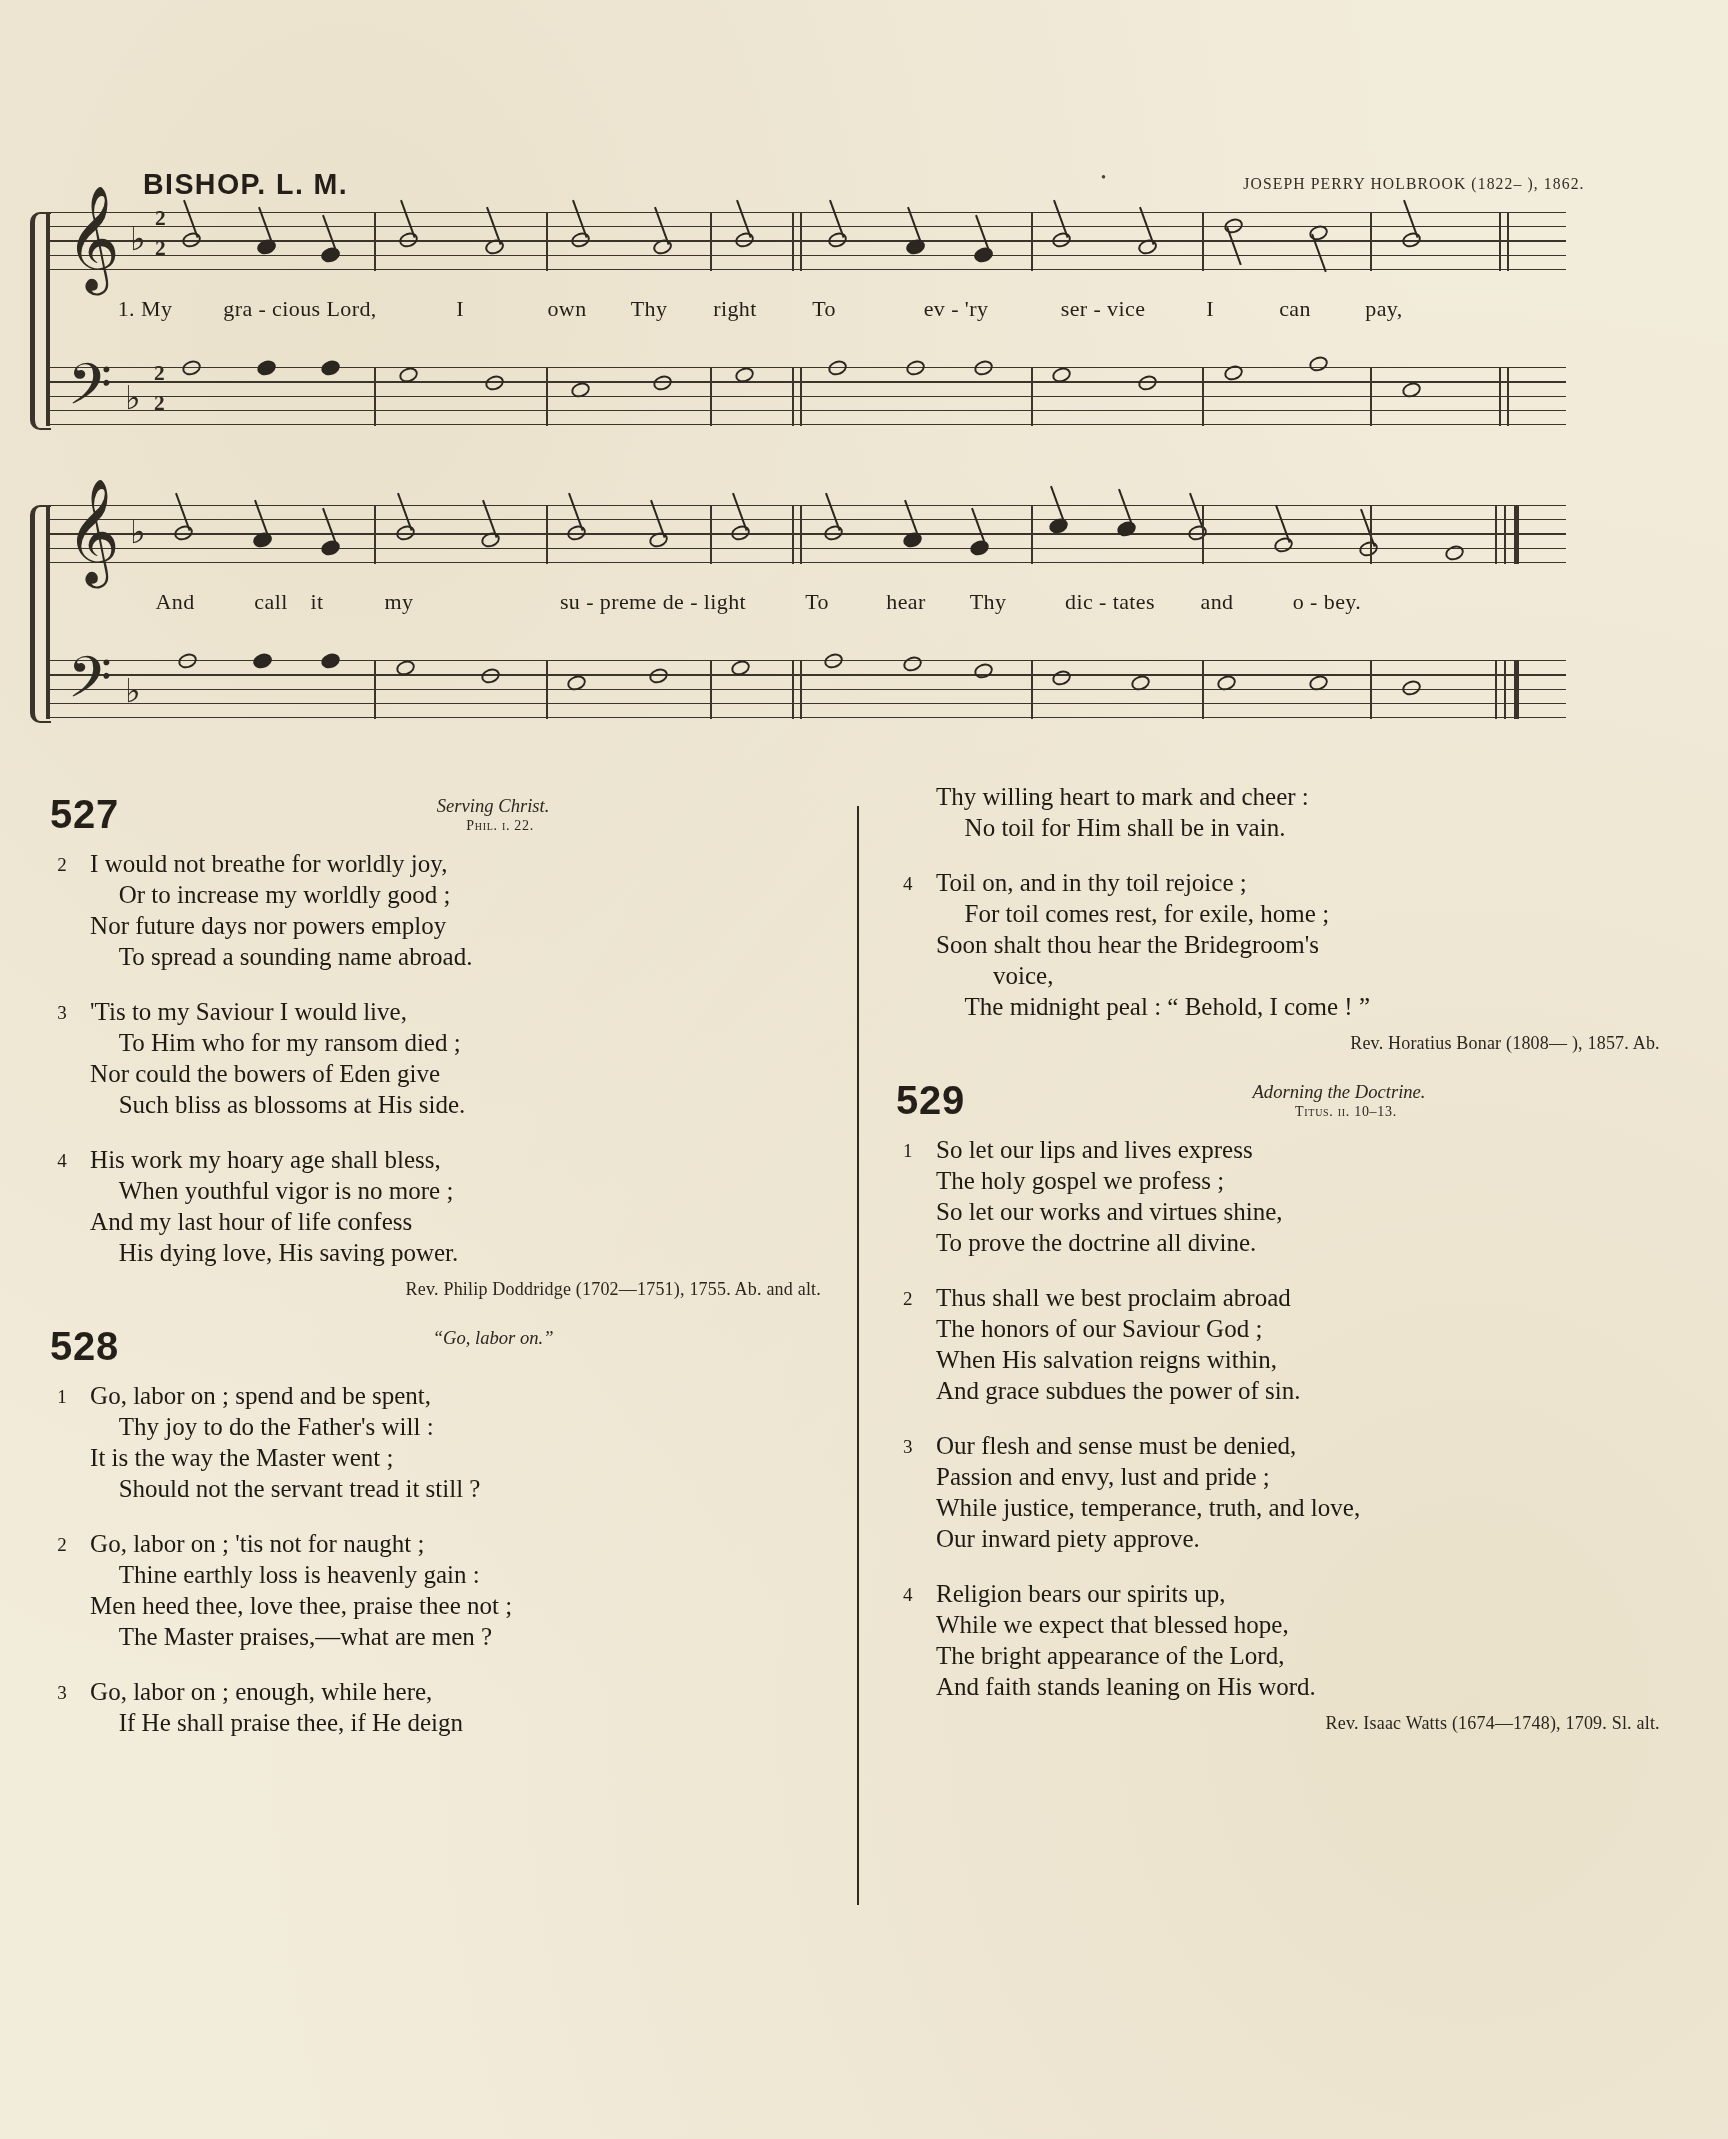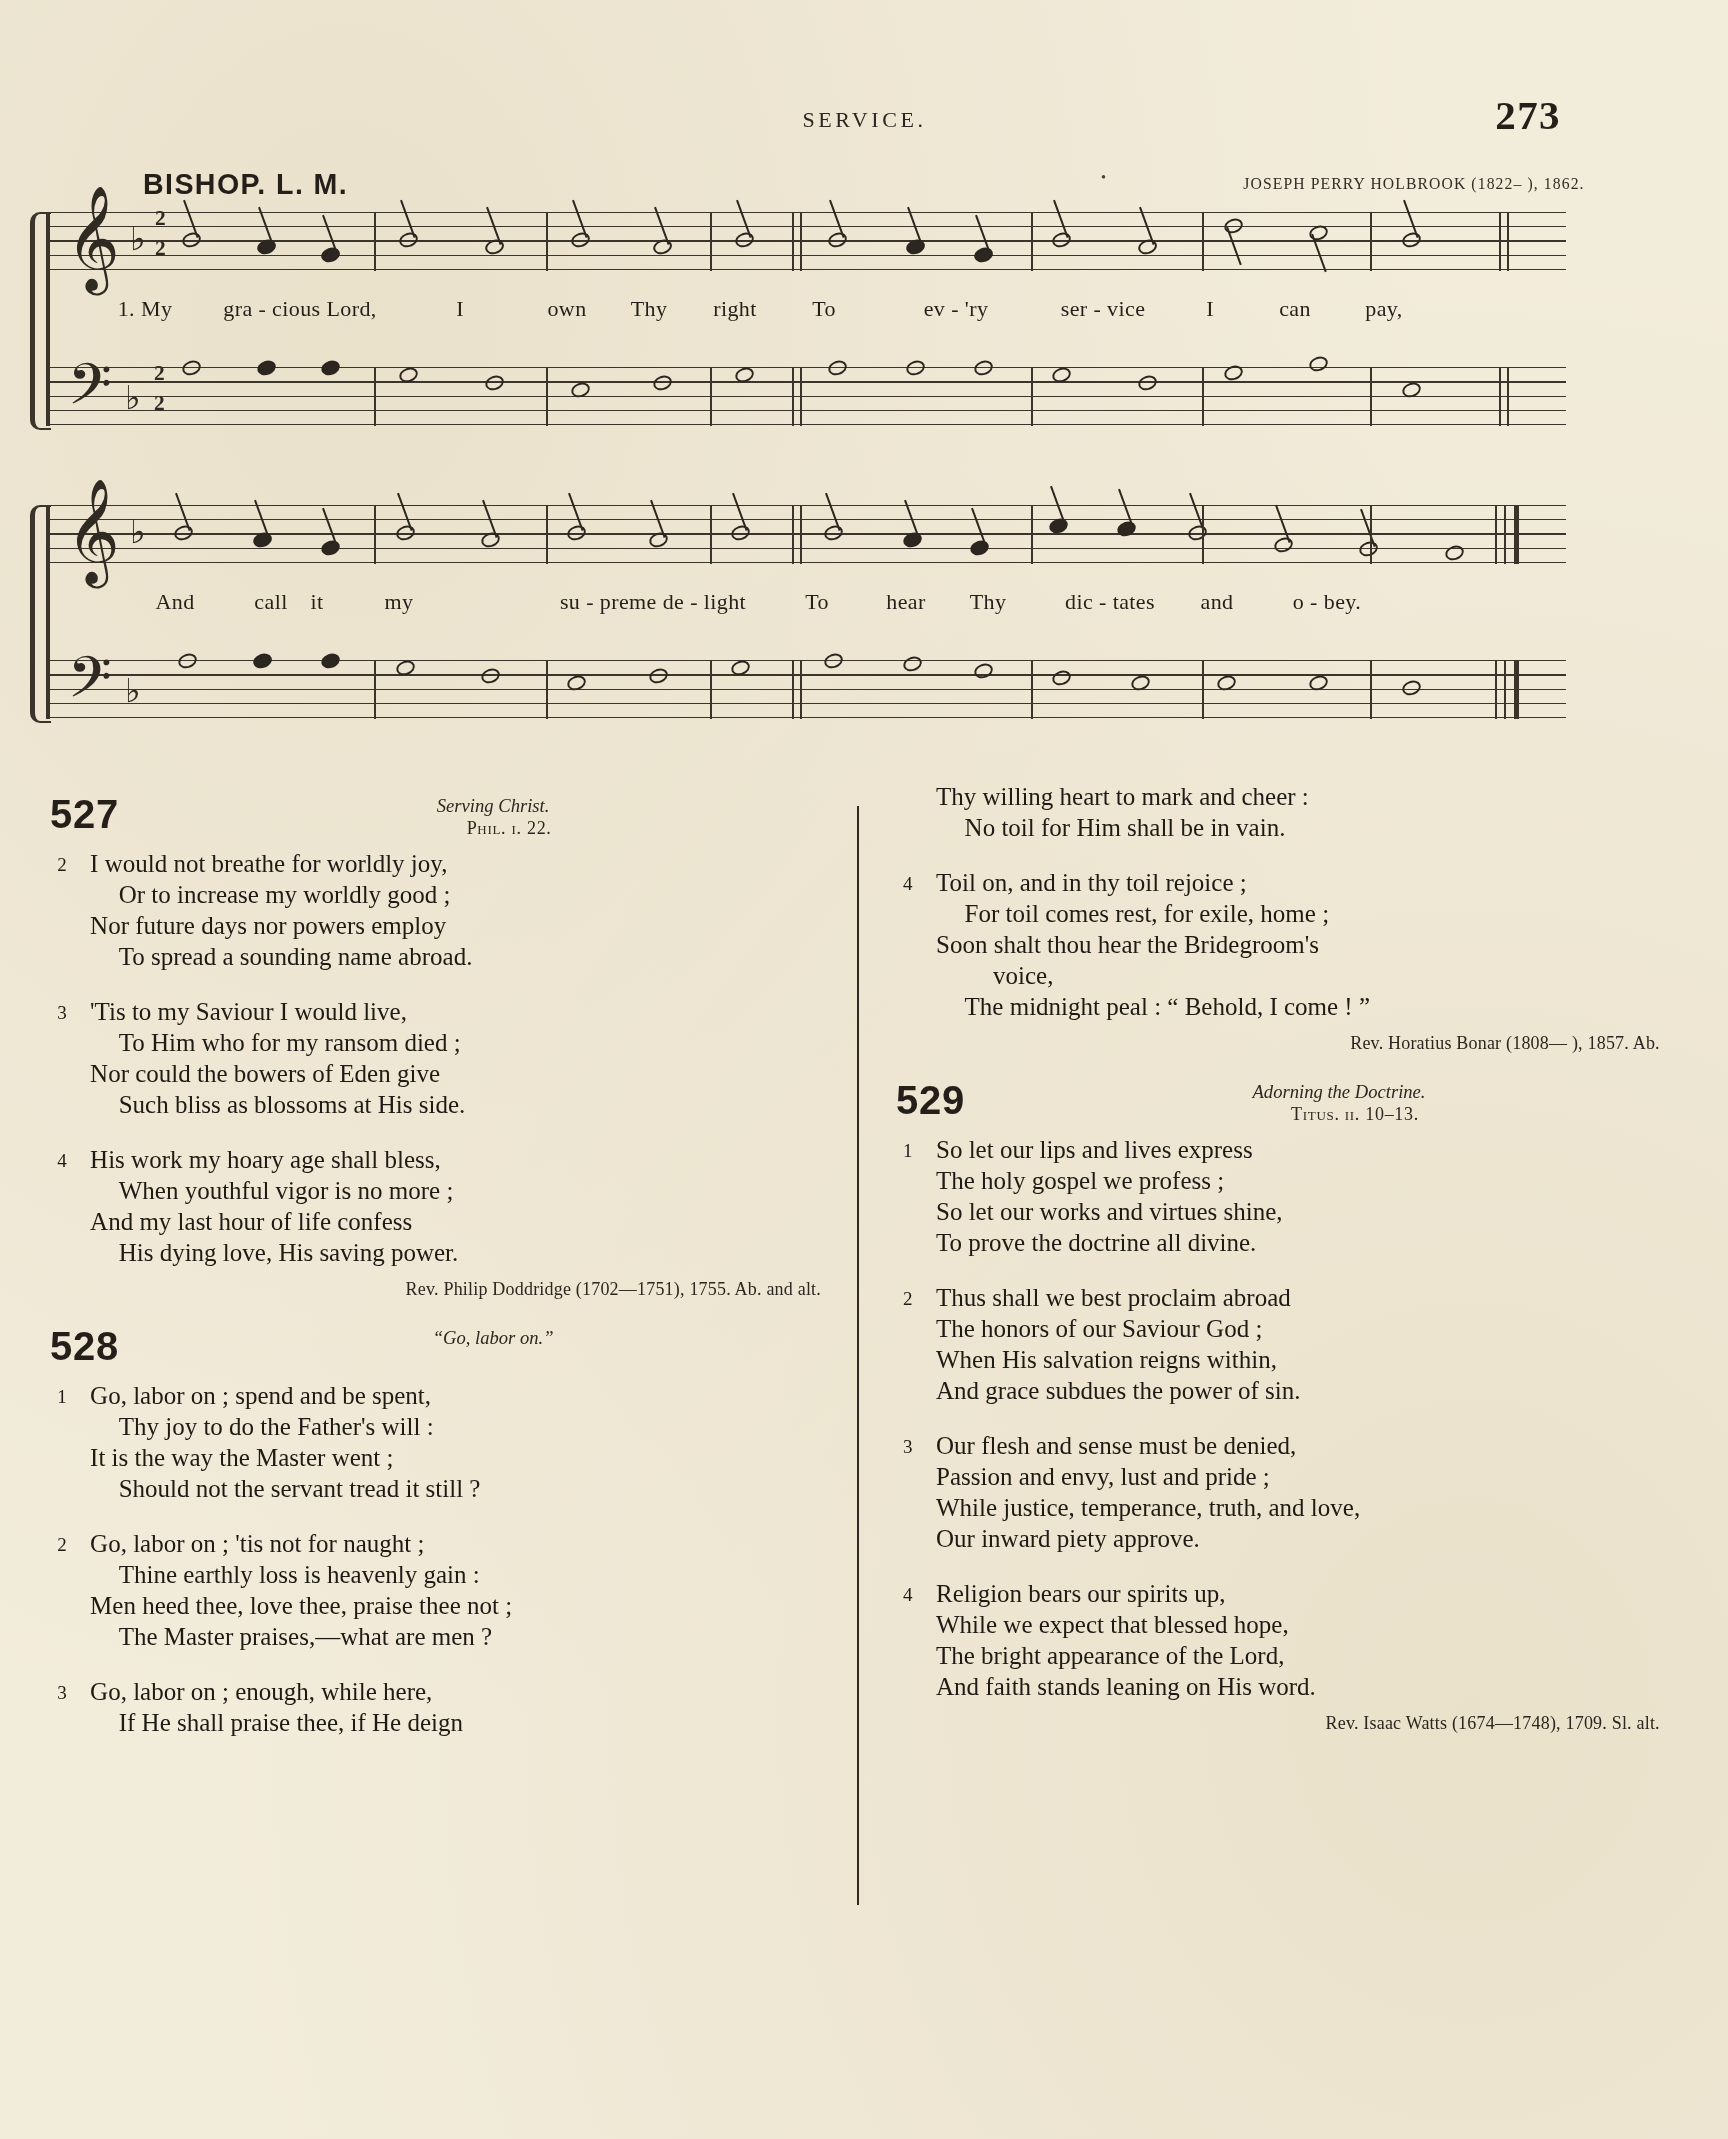--- a/index.html
+++ b/index.html
@@ -239,25 +239,25 @@
     left: 136px;
     top: 2.9px;
     width: 614px;
     text-align: center;
     font-size: 18.6px;
     font-style: italic;
     color: #2c2720;
   }
   .hymn-ref {
     position: absolute;
-    left: 152px;
+    left: 143px;
     top: 26px;
     width: 614px;
     text-align: center;
-    font-size: 18px;
+    font-size: 14px;
     letter-spacing: 0.7px;
     color: #2c2720;
     font-variant: small-caps;
   }
   .stanza {
     position: relative;
     margin: 0 0 24px 0;
     padding-left: 40px;
     font-size: 25px;
     line-height: 31px;
@@ -280,24 +280,20 @@
     letter-spacing: 0.2px;
   }
   .attrib.right-col { padding-right: 7.1px; }
   .cont-stanza { padding-left: 40px; }
 </style>
 </head>
 <body>
 
 <div class="page">
 
-  <div class="page-header">
-    <div class="running-head">SERVICE.</div>
-    <div class="page-number">273</div>
-  </div>
 
   <div class="tune-block">
     <div class="tune-name">BISHOP.  L. M.</div>
     <div class="composer-mark">•</div>
     <div class="tune-composer">JOSEPH PERRY HOLBROOK (1822–     ), 1862.</div>
   </div>
 
   <div class="music-area">
 
     <div class="system system-1">

